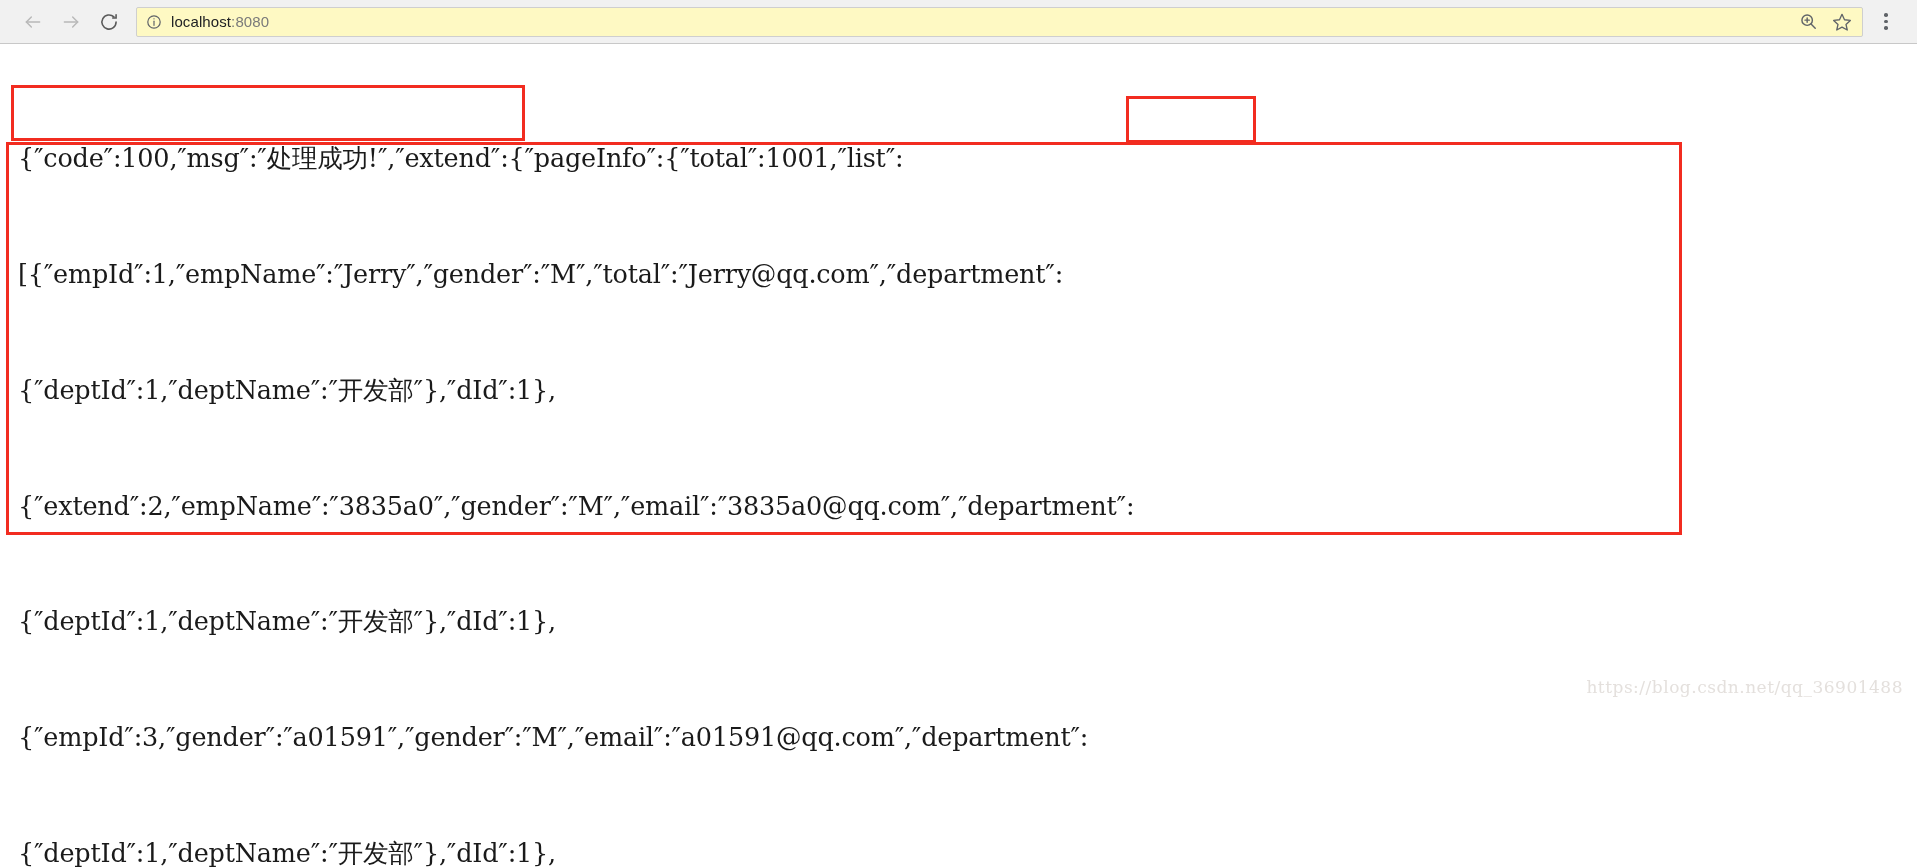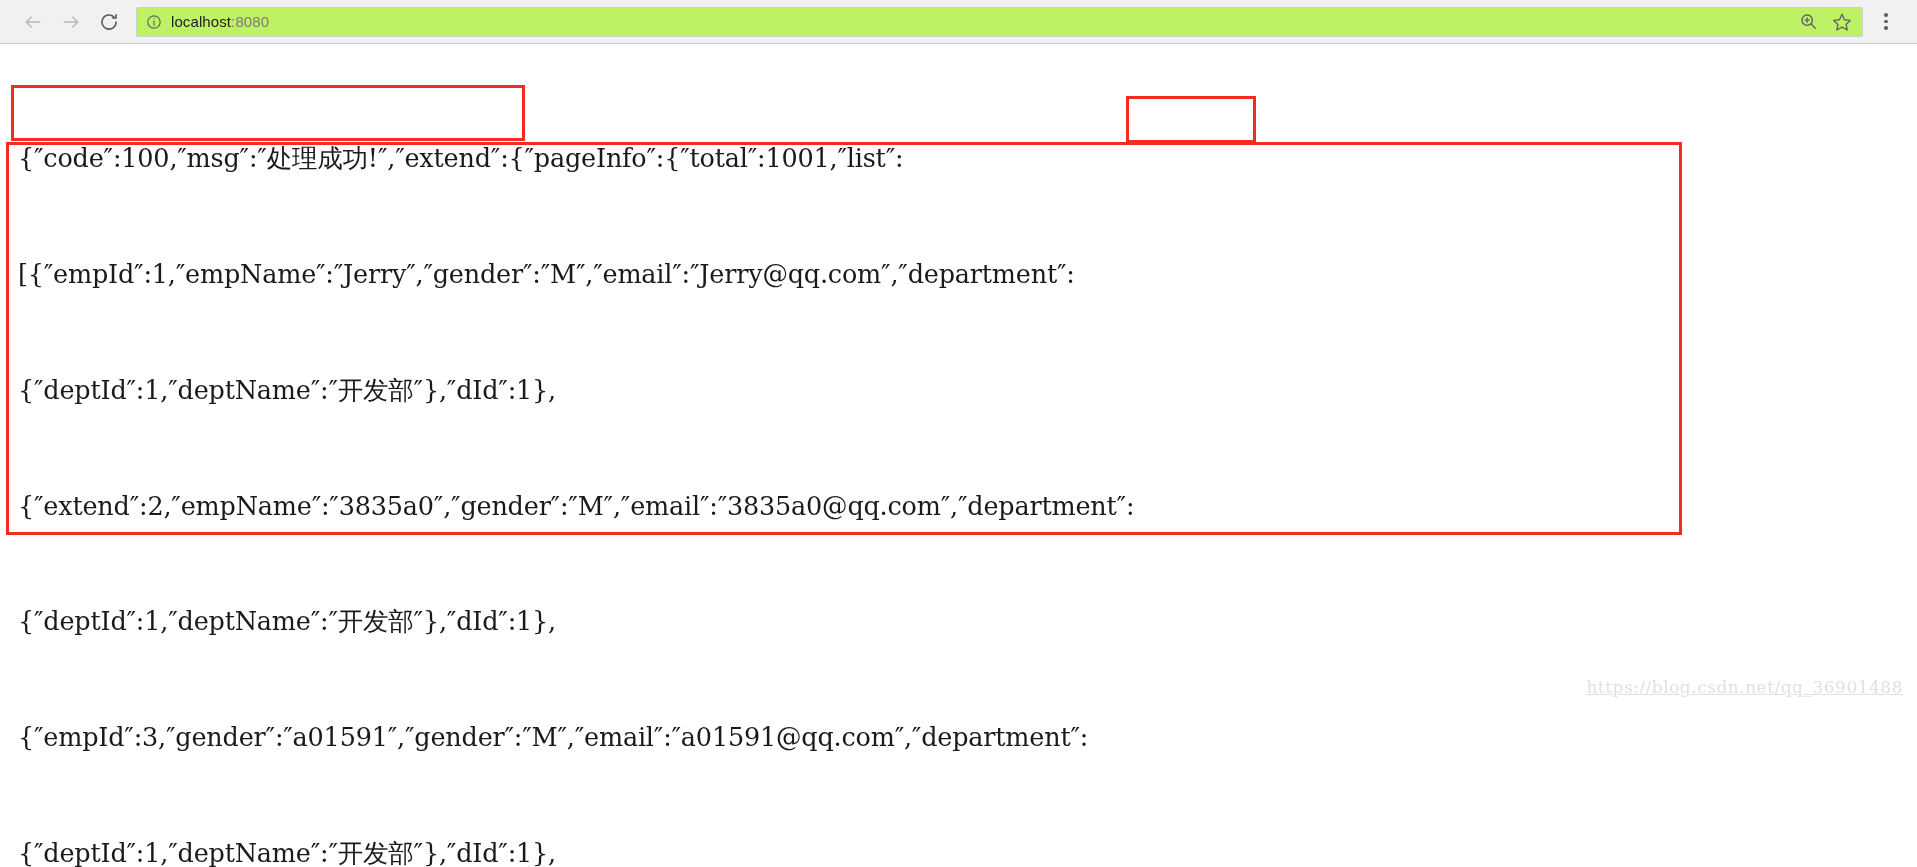--- a/index.html
+++ b/index.html
@@ -40,21 +40,21 @@
   .reload-btn {
     width: 38px; height: 38px;
     display: flex; align-items: center; justify-content: center;
     color: #5a5a5a;
     flex: none;
     margin-right: 8px;
   }
   .omnibox {
     flex: 1 1 auto;
     height: 30px;
-    background: #bef264;
+    background: #fef9c3;
     border: 1px solid #cfcfcf;
     border-radius: 2px;
     display: flex;
     align-items: center;
     padding: 0 8px;
     box-sizing: border-box;
     margin-right: 6px;
   }
   .info-icon {
     width: 17px; height: 17px;
@@ -119,21 +119,20 @@
   
   .watermark {
     position: absolute;
     right: 14px;
     bottom: 14px;
     font-family: "DejaVu Serif", "Liberation Serif", serif;
     font-size: 17px;
     color: #e4e0dd;
     letter-spacing: 0.5px;
     user-select: none;
-    text-decoration: underline;
   }
 </style>
 </head>
 <body>
 
 <div class="browser-toolbar">
 
   <div class="nav-btn">
     <svg width="20" height="20" viewBox="0 0 24 24" fill="none" stroke="currentColor" stroke-width="1.7" stroke-linecap="round" stroke-linejoin="round">
       <line x1="20" y1="12" x2="4" y2="12"></line>
@@ -186,21 +185,21 @@
     <span class="menu-dot"></span>
     <span class="menu-dot"></span>
     <span class="menu-dot"></span>
   </div>
 </div>
 
 <div class="page">
 
   <div class="json-body">
     <span class="json-line">{″code″:100,″msg″:″处理成功!″,″extend″:{″pageInfo″:{″total″:1001,″list″:</span>
-    <span class="json-line">[{″empId″:1,″empName″:″Jerry″,″gender″:″M″,″email″:″Jerry@qq.com″,″department″:</span>
+    <span class="json-line">[{″empId″:1,″empName″:″Jerry″,″gender″:″M″,″total″:″Jerry@qq.com″,″department″:</span>
     <span class="json-line">{″deptId″:1,″deptName″:″开发部″},″dId″:1},</span>
     <span class="json-line">{″extend″:2,″empName″:″3835a0″,″gender″:″M″,″email″:″3835a0@qq.com″,″department″:</span>
     <span class="json-line">{″deptId″:1,″deptName″:″开发部″},″dId″:1},</span>
     <span class="json-line">{″empId″:3,″gender″:″a01591″,″gender″:″M″,″email″:″a01591@qq.com″,″department″:</span>
     <span class="json-line">{″deptId″:1,″deptName″:″开发部″},″dId″:1},</span>
     
     
     
     
     

